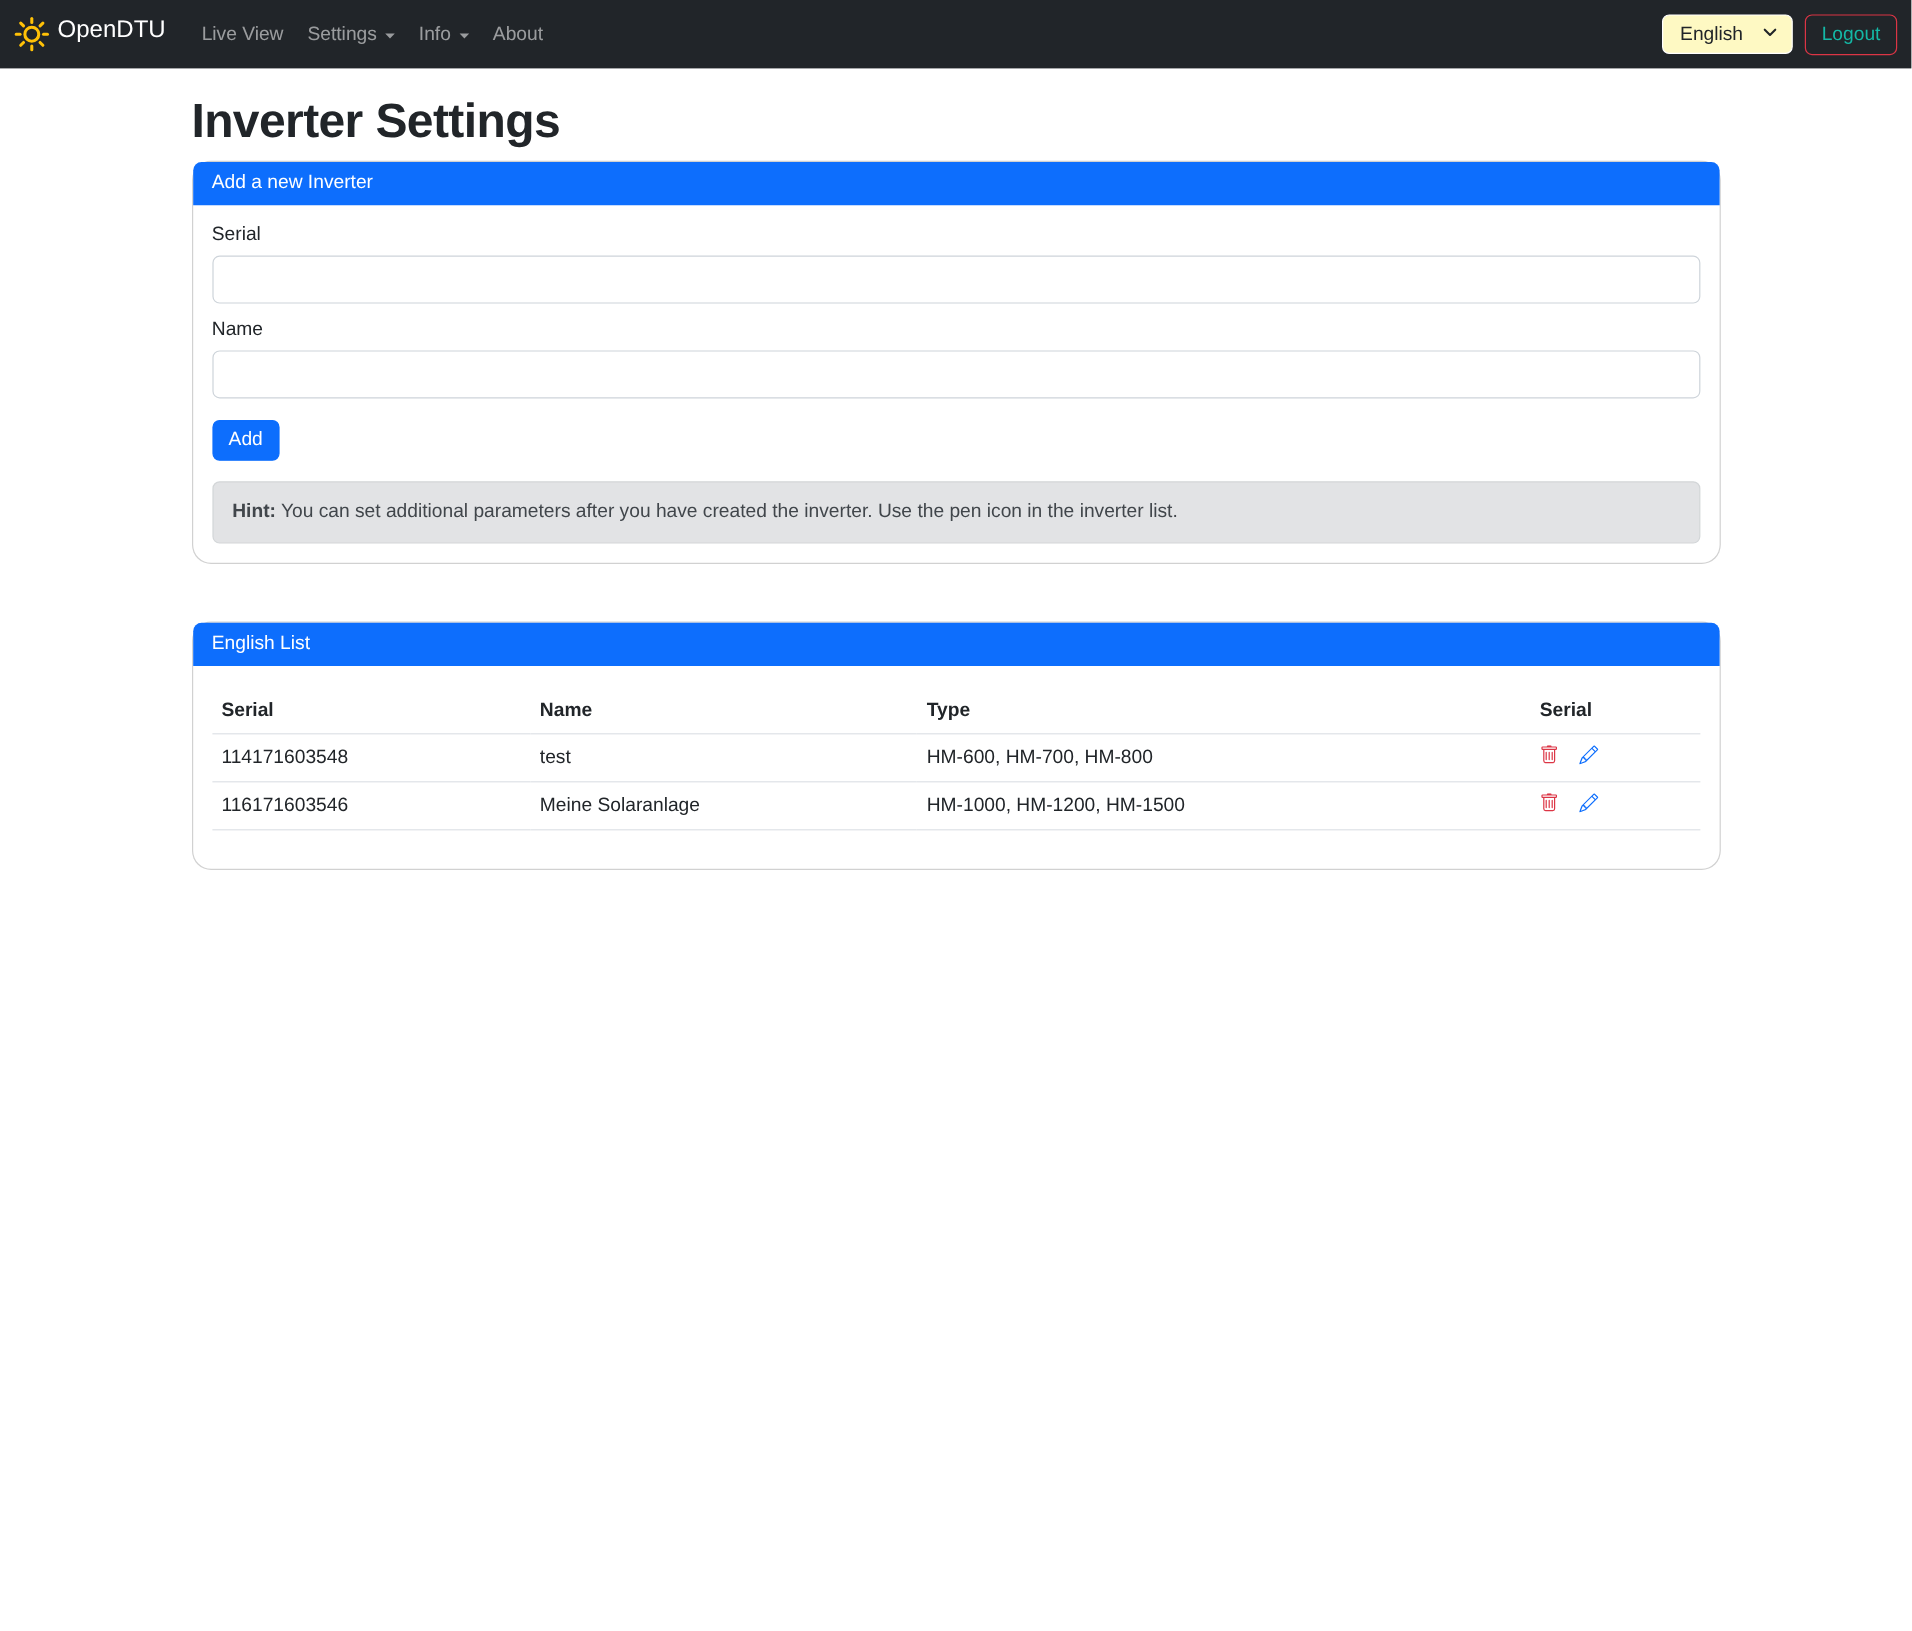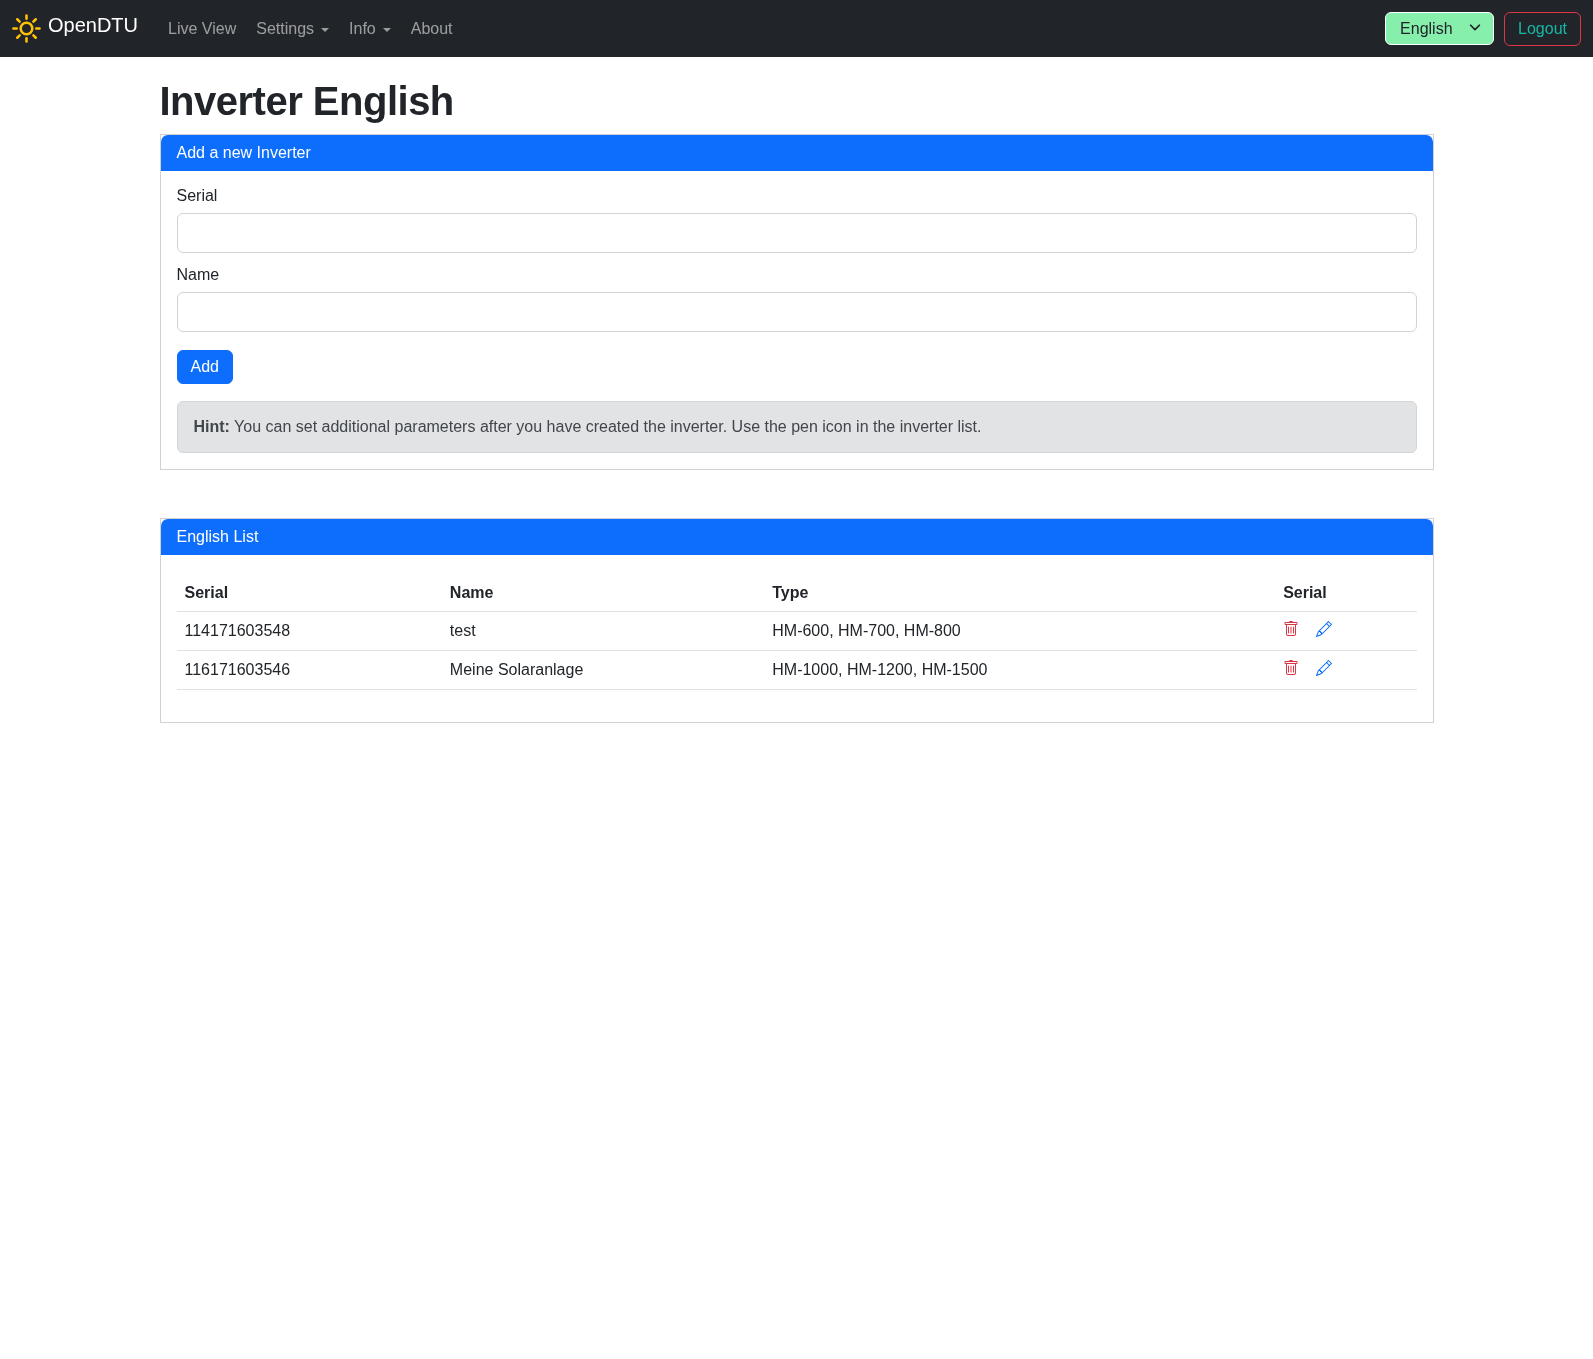--- a/index.html
+++ b/index.html
@@ -49,21 +49,21 @@
     border-right: 4px solid transparent;
     border-left: 4px solid transparent;
     position: relative;
     top: 1px;
   }
   .nav-right { display: flex; align-items: center; gap: 10px; }
   .lang-wrap { position: relative; }
   .lang-select {
     appearance: none;
     -webkit-appearance: none;
-    background: #86efac;
+    background: #fef9c3;
     color: #212529;
     border: 1px solid #ffffff;
     border-radius: 6px;
     font-family: "Liberation Sans", sans-serif;
     font-size: 16px;
     padding: 7px 40px 7px 14px;
     cursor: pointer;
   }
   .lang-chevron {
     position: absolute;
@@ -93,21 +93,21 @@
   .page-title {
     font-size: 40px;
     font-weight: 700;
     margin: 8px 0 10px;
     letter-spacing: -0.5px;
   }
 
   
   .card {
     border: 1px solid rgba(0,0,0,0.18);
-    border-radius: 0;
+    border-radius: 16px;
     background: #fff;
   }
   .card + .card { margin-top: 48px; }
   .card-header {
     background: #0d6efd;
     color: #ffffff;
     padding: 9px 16px;
     border-radius: 7px 7px 0 0;
     font-size: 16px;
   }
@@ -221,21 +221,21 @@
         <svg width="14" height="14" viewBox="0 0 16 16" fill="none" stroke="currentColor" stroke-width="2" stroke-linecap="round" stroke-linejoin="round">
           <polyline points="3,6 8,11 13,6"></polyline>
         </svg>
       </span>
     </div>
     <button class="logout-btn">Logout</button>
   </div>
 </nav>
 
 <div class="container">
-  <h1 class="page-title">Inverter English</h1>
+  <h1 class="page-title">Inverter Settings</h1>
 
   <div class="card">
     <div class="card-header">Add a new Inverter</div>
     <div class="card-body">
       <div class="form-group">
         <label class="form-label">Serial</label>
         <input type="text" class="form-control" value="" style="">
       </div>
       <div class="form-group">
         <label class="form-label">Name</label>

